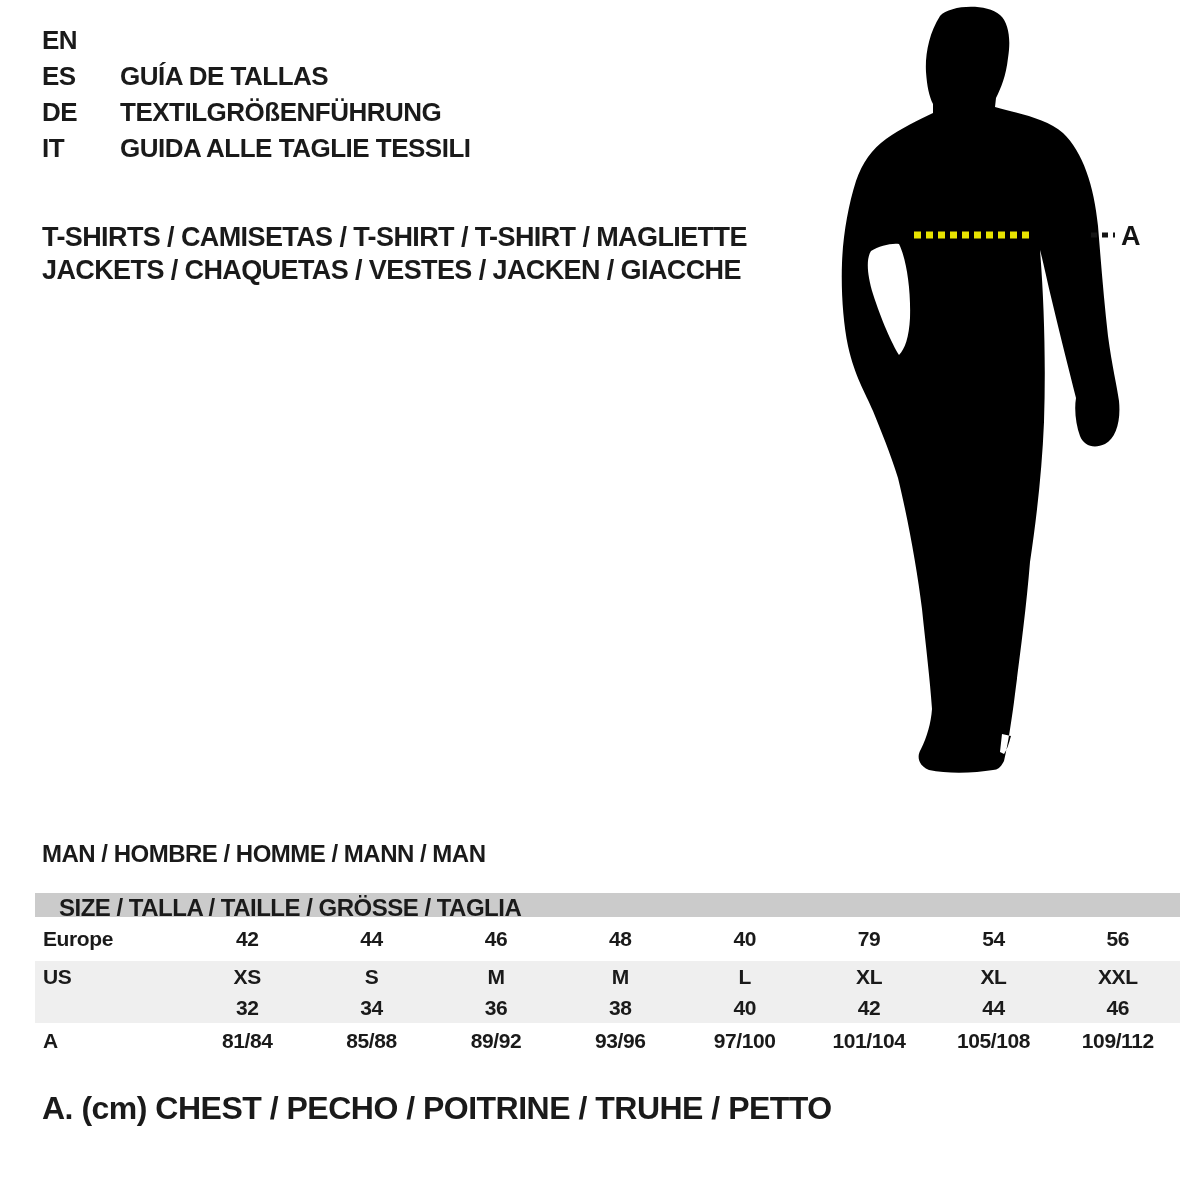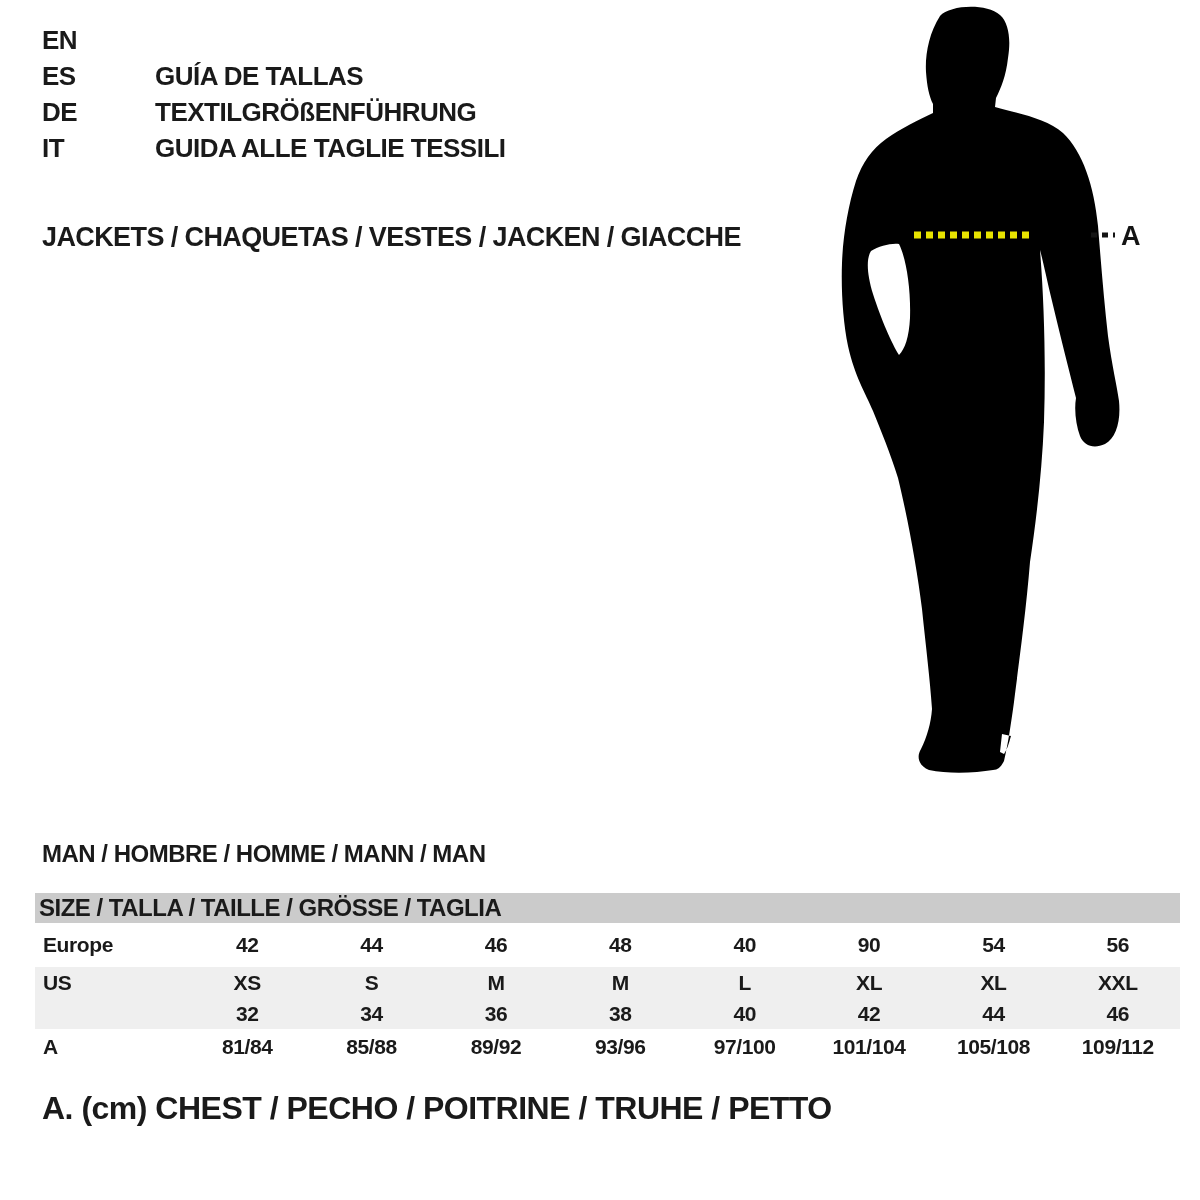--- a/index.html
+++ b/index.html
@@ -7,41 +7,41 @@
     position:relative;
     width:1200px;height:1200px;
     background:#ffffff;
     font-family:"Liberation Sans", sans-serif;
     color:#1a1a1a;
     overflow:hidden;
   }
 
   
   .lang-block{position:absolute;left:42px;top:22px;}
-  .lang-row{display:flex;height:36px;line-height:36px;font-size:26px;font-weight:700;letter-spacing:-0.5px;gap:35px;}
+  .lang-row{display:flex;height:36px;line-height:36px;font-size:26px;font-weight:700;letter-spacing:-0.5px;}
   .lang-code{width:78px;}
   .lang-label{white-space:nowrap;}
 
   
   .categories{position:absolute;left:42px;top:221px;}
   .category-line{height:33px;line-height:33px;font-size:27px;font-weight:700;letter-spacing:-0.6px;white-space:nowrap;}
 
   
   .figure-svg{position:absolute;left:0;top:0;width:1200px;height:800px;}
   .figure-svg text{font-family:"Liberation Sans", sans-serif;font-weight:700;}
 
   
   .man-heading{position:absolute;left:42px;top:840px;font-size:24px;font-weight:700;letter-spacing:-0.5px;white-space:nowrap;}
 
   
   .size-table{position:absolute;left:35px;top:893px;width:1145px;}
   .table-header-bar{
-    height:30px;line-height:30px;background:#cbcbcb;
+    height:24px;line-height:30px;background:#cbcbcb;
     font-size:24px;font-weight:700;letter-spacing:-0.5px;
-    padding-left:4px;box-sizing:border-box;
+    padding-left:24px;box-sizing:border-box;
   }
   .trow{display:grid;grid-template-columns:150px repeat(8,1fr);align-items:center;}
   .trow.white{background:#ffffff;}
   .trow.shaded{background:#efefef;}
   .trow .cell{font-size:21px;font-weight:700;letter-spacing:-0.4px;}
   .trow .label{text-align:left;padding-left:8px;}
   .trow .val{text-align:center;}
   .h33{height:44px;}
   .h31{height:31px;}
   .h36{height:36px;}
@@ -66,20 +66,21 @@
       <span class="lang-code">DE</span>
       <span class="lang-label">TEXTILGRÖßENFÜHRUNG</span>
     </div>
     <div class="lang-row">
       <span class="lang-code">IT</span>
       <span class="lang-label">GUIDA ALLE TAGLIE TESSILI</span>
     </div>
   </div>
 
   <div class="categories">
+    <div class="category-line">T-SHIRTS / CAMISETAS / T-SHIRT / T-SHIRT / MAGLIETTE</div>
     <div class="category-line">JACKETS / CHAQUETAS / VESTES / JACKEN / GIACCHE</div>
   </div>
 
   <svg class="figure-svg" viewBox="0 0 1200 800">
     <path fill="#000000" fill-rule="evenodd" d="
       M 940 16
       C 950 5 986 3 1000 15
       C 1009 23 1011 40 1008 58
       C 1006 76 1001 88 996 98
       L 995 107
@@ -134,21 +135,21 @@
   <div class="size-table">
     <div class="table-header-bar">SIZE / TALLA / TAILLE / GRÖSSE / TAGLIA</div>
 
     <div class="trow white h33">
       <div class="cell label">Europe</div>
       <div class="cell val">42</div>
       <div class="cell val">44</div>
       <div class="cell val">46</div>
       <div class="cell val">48</div>
       <div class="cell val">40</div>
-      <div class="cell val">90</div>
+      <div class="cell val">79</div>
       <div class="cell val">54</div>
       <div class="cell val">56</div>
     </div>
 
     <div class="trow shaded h31">
       <div class="cell label">US</div>
       <div class="cell val">XS</div>
       <div class="cell val">S</div>
       <div class="cell val">M</div>
       <div class="cell val">M</div>

